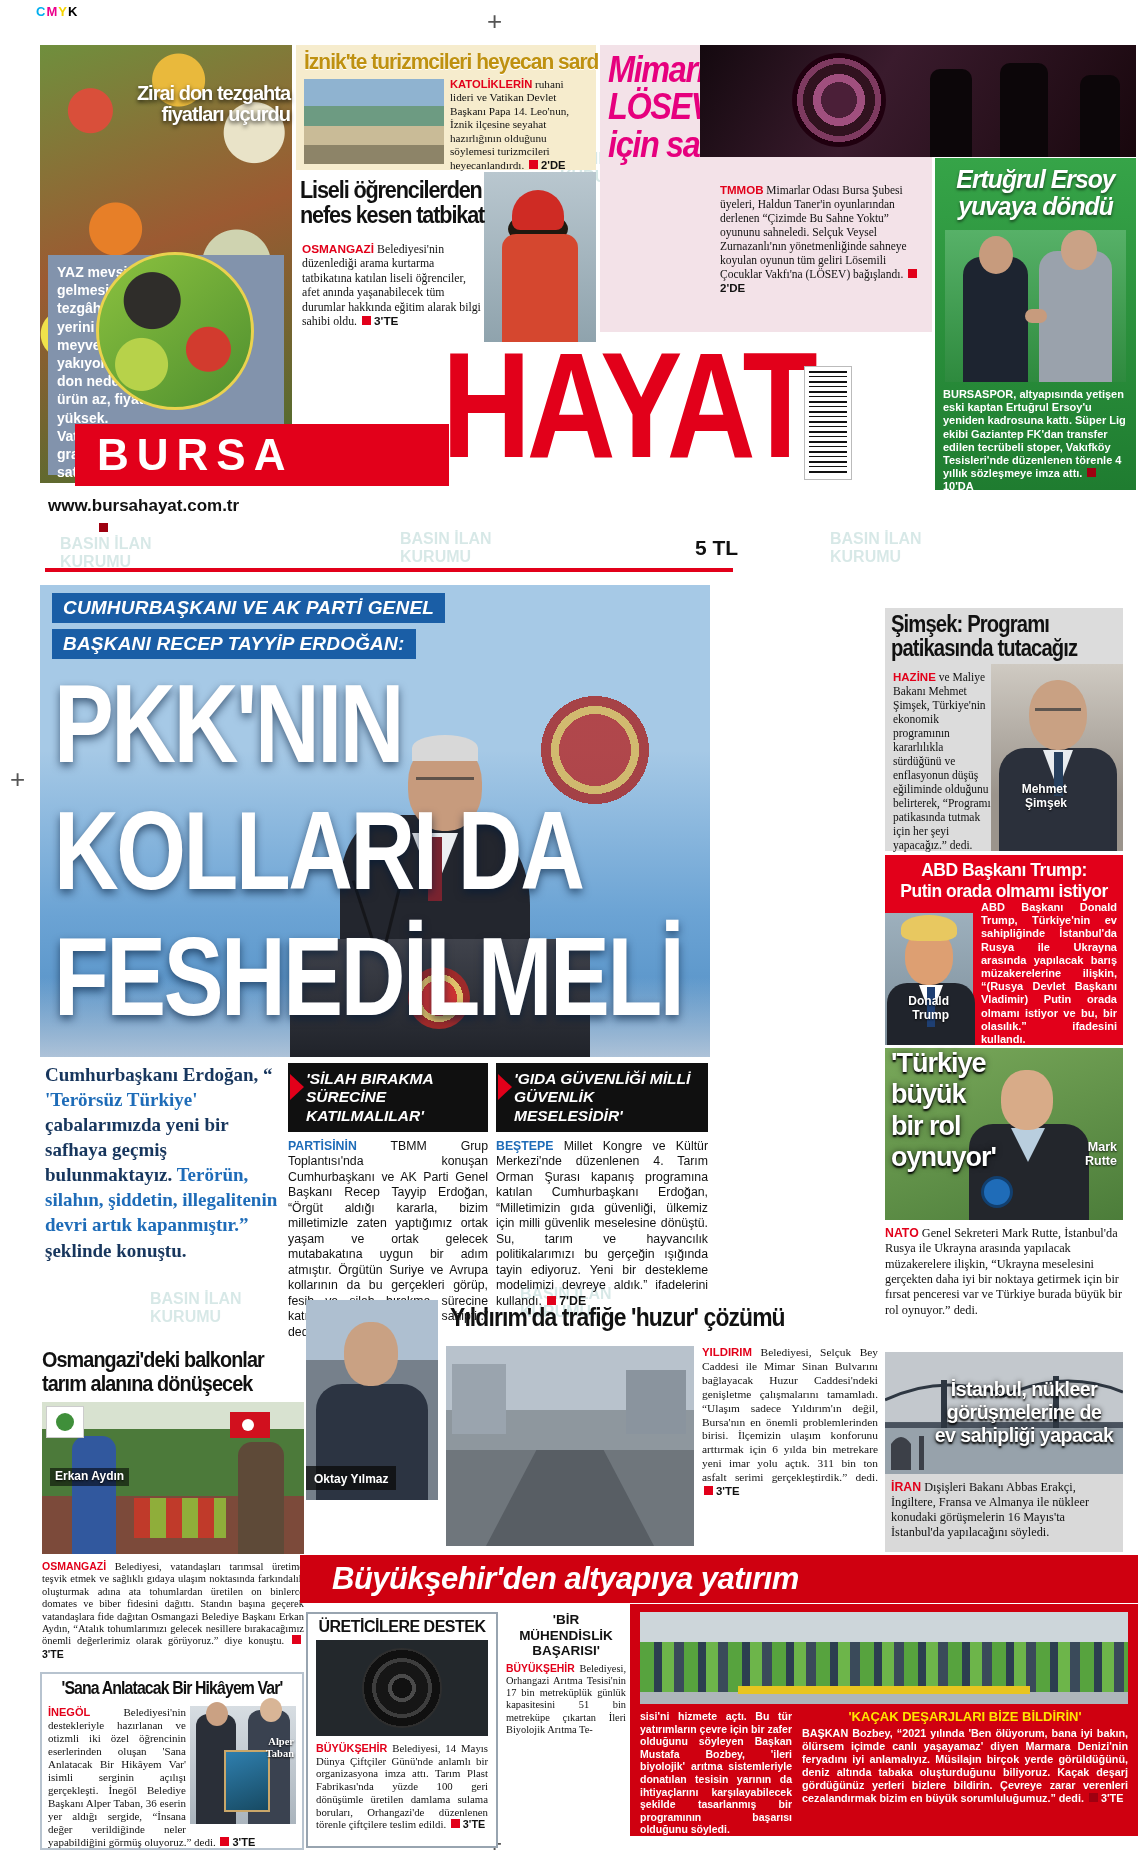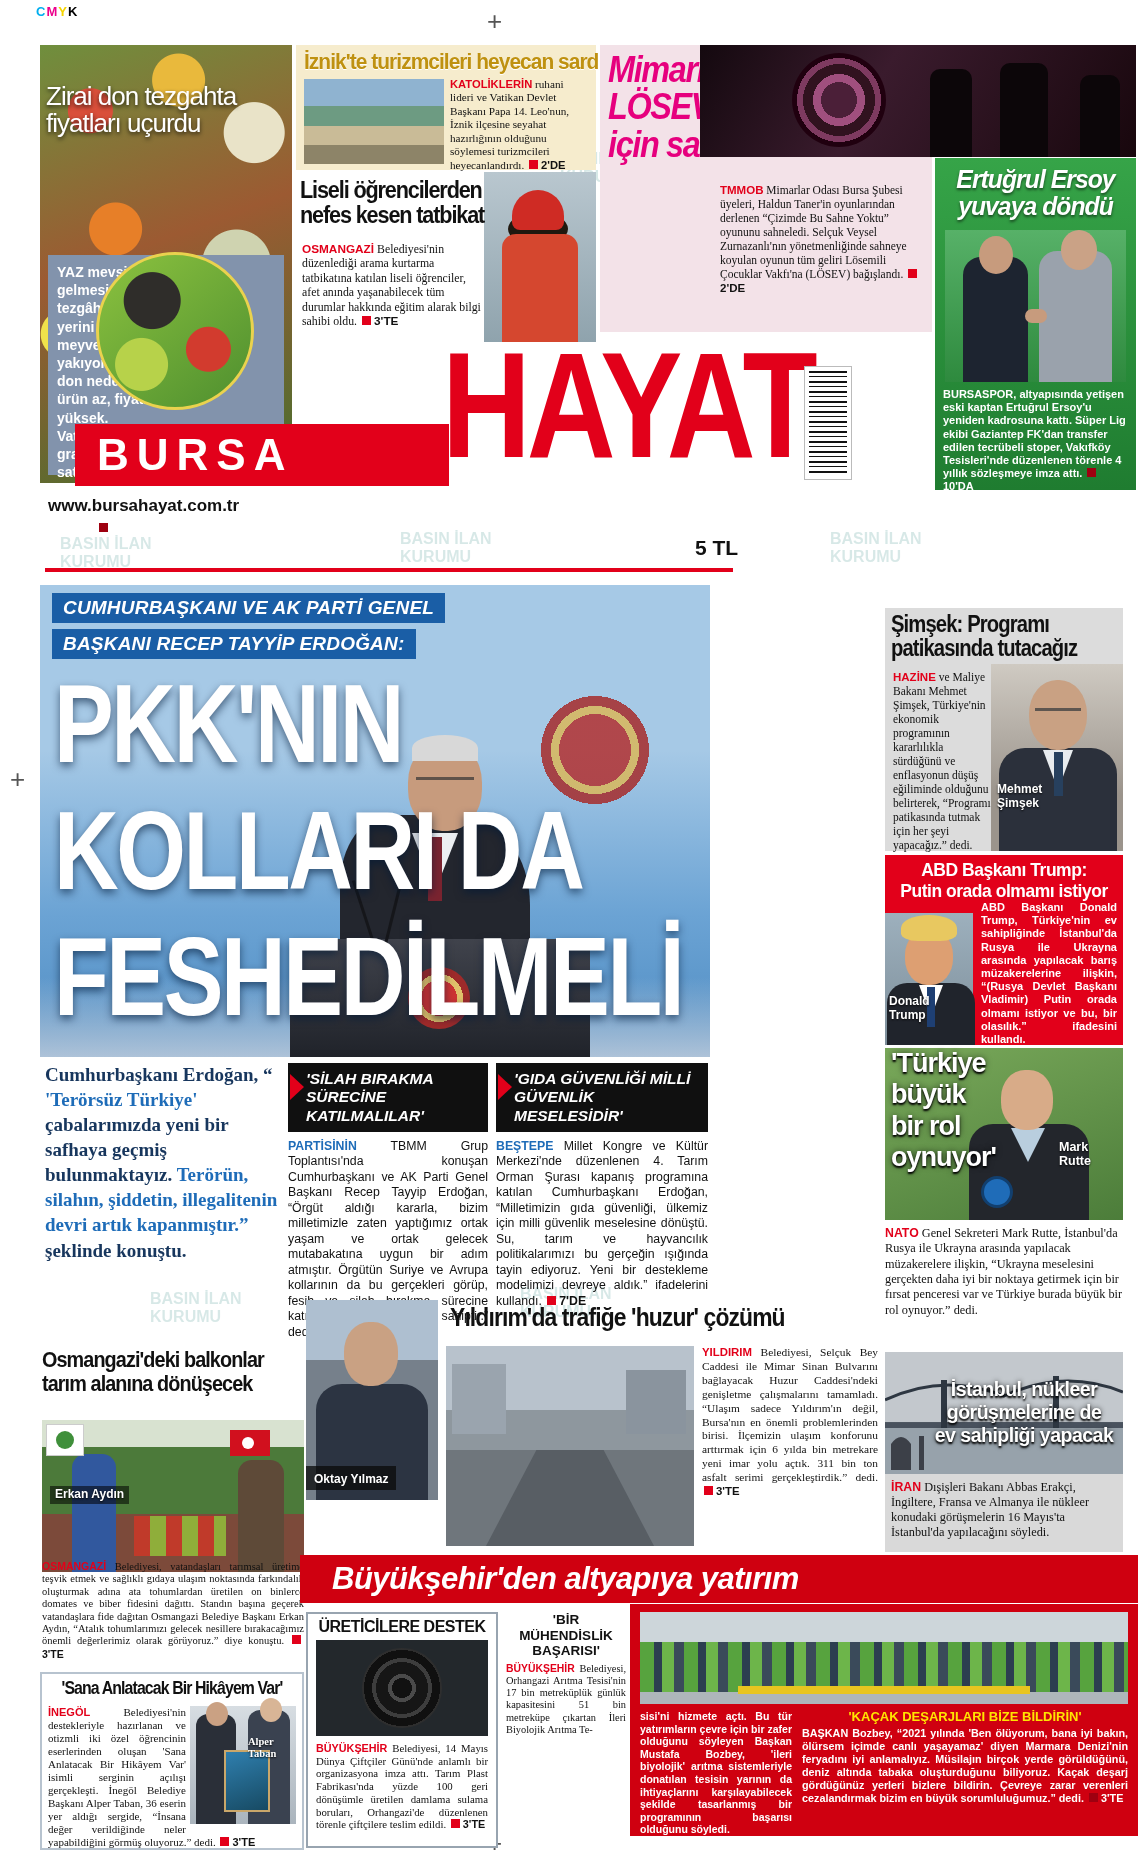--- a/index.html
+++ b/index.html
@@ -7,35 +7,35 @@
         font-family:"Liberation Sans",sans-serif;color:#111;}
   .abs{position:absolute;}
   .ser{font-family:"Liberation Serif",serif;}
   .jus{text-align:justify;}
   .lr{color:#e2001a;font-weight:bold;font-family:"Liberation Sans",sans-serif;}
   .lb{color:#1e6cb8;font-weight:bold;}
   .lw{font-weight:bold;}
   .sq{display:inline-block;width:9px;height:9px;background:#e2001a;margin:0 3px 0 2px;}
   .sqd{background:#9e0010;}
   .ref{font-weight:bold;font-family:"Liberation Sans",sans-serif;}
-  .cap{position:absolute;color:#fff;font-weight:bold;font-size:12px;line-height:1.15;text-shadow:0 1px 2px rgba(0,0,0,.9);}
+  .cap{position:absolute;color:#fff;font-weight:bold;font-size:12px;line-height:1.15;text-shadow:0 1px 2px rgba(0,0,0,.9);text-align:right;}
   .wm{position:absolute;color:#0f766e;opacity:.16;font-weight:bold;font-size:16px;line-height:1.1;text-align:left;pointer-events:none;}
   .plus{position:absolute;color:#555;font-size:26px;font-weight:normal;}
   
   #zirai{left:40px;top:45px;width:252px;height:438px;background:
     radial-gradient(circle at 20% 15%, #d94f3a 0 22px, transparent 23px),
     radial-gradient(circle at 55% 8%, #e9b93c 0 26px, transparent 27px),
     radial-gradient(circle at 85% 20%, #e9e3c8 0 30px, transparent 31px),
     radial-gradient(circle at 78% 50%, #cfd3b0 0 34px, transparent 35px),
     radial-gradient(circle at 30% 42%, #e77f28 0 26px, transparent 27px),
     radial-gradient(circle at 10% 66%, #f0e14a 0 24px, transparent 25px),
     radial-gradient(circle at 60% 82%, #7fae3f 0 30px, transparent 31px),
     linear-gradient(160deg,#6f8f3d,#9c5a32 45%,#46702e);}
-  #zirai-h{left:6px;top:38px;width:244px;font-size:26px;font-weight:normal;color:#fff;line-height:1.05;
-    letter-spacing:-1px;text-shadow:0 2px 4px rgba(0,0,0,.75);}
+  #zirai-h{left:6px;top:38px;width:244px;font-size:20px;font-weight:bold;color:#fff;line-height:1.05;
+    letter-spacing:-1px;text-shadow:0 2px 4px rgba(0,0,0,.75);text-align:right;}
   #zirai-panel{left:8px;top:210px;width:236px;bottom:8px;background:#8293ac;color:#fff;
     padding:8px 9px;box-sizing:border-box;font-weight:bold;font-size:14px;line-height:1.3;}
   #zirai-spacer{float:right;width:112px;height:125px;margin:46px -9px 0 4px;}
   #zirai-circle{left:96px;top:252px;width:152px;height:152px;border-radius:50%;border:3px solid #ead24e;
     background:radial-gradient(circle at 35% 30%, #2f2d2a 0 28px, transparent 29px),
     radial-gradient(circle at 72% 62%, #d23b2e 0 22px, transparent 23px),
     radial-gradient(circle at 28% 72%, #b7d24a 0 26px, transparent 27px),
     linear-gradient(140deg,#8cc23f,#4e8f2f);}
   #iznik{left:296px;top:45px;width:300px;height:125px;background:#f6eccd;}
   #iznik-h{left:8px;top:4px;width:290px;font-size:22px;font-weight:bold;color:#bf9110;letter-spacing:-1px;
@@ -151,21 +151,21 @@
   #nukleer{left:885px;top:1352px;width:238px;height:200px;background:#d9d9d9;}
   #nuk-photo{left:0;top:0;width:238px;height:122px;background:linear-gradient(180deg,#c3c8cd 0 58%,#97a2ab 58%);}
   #nuk-h{right:4px;top:26px;width:190px;text-align:center;color:#fff;font-weight:bold;font-size:19.5px;
     line-height:1.18;letter-spacing:-.5px;text-shadow:0 2px 2px #000,0 0 5px rgba(0,0,0,.7);}
   #nuk-h span{display:block;}
   #nuk-body{left:6px;top:128px;width:226px;font-size:12.3px;line-height:1.22;}
   
   #balkon-h{left:42px;top:1348px;width:270px;font-size:22px;font-weight:bold;line-height:1.1;
     letter-spacing:-1px;transform:scaleX(.9);transform-origin:left;white-space:nowrap;}
   #balkon-photo{left:42px;top:1402px;width:262px;height:152px;background:
-    linear-gradient(180deg,#d8e2d0 0 18%,#4c7a3a 18% 62%,#7c4a3a 62%); margin-top: 18px;}
+    linear-gradient(180deg,#d8e2d0 0 18%,#4c7a3a 18% 62%,#7c4a3a 62%);}
   .bp-logo{position:absolute;left:4px;top:4px;width:36px;height:30px;background:#fff;border:1px solid #ccc;}
   .bp-logo i{position:absolute;left:9px;top:6px;width:18px;height:18px;border-radius:50%;background:#3f8f3a;}
   .bp-p1{position:absolute;left:30px;top:34px;width:44px;height:118px;background:#31589e;border-radius:14px 14px 0 0;}
   .bp-p2{position:absolute;left:196px;top:40px;width:46px;height:112px;background:#5e4a38;border-radius:14px 14px 0 0;}
   .bp-flag{position:absolute;right:34px;top:10px;width:40px;height:26px;background:#d1101e;}
   .bp-flag i{position:absolute;left:12px;top:7px;width:12px;height:12px;border-radius:50%;background:#fff;}
   .bp-crate{position:absolute;left:92px;top:96px;width:92px;height:40px;background:
     repeating-linear-gradient(90deg,#c03a2a 0 16px,#8fae3a 16px 32px);}
   #balkon-body{left:42px;top:1560px;width:262px;font-size:10.5px;line-height:1.18;}
   #hikayem{left:40px;top:1672px;width:264px;height:178px;background:#fff;border:2px solid #b7c3cf;box-sizing:border-box;}

